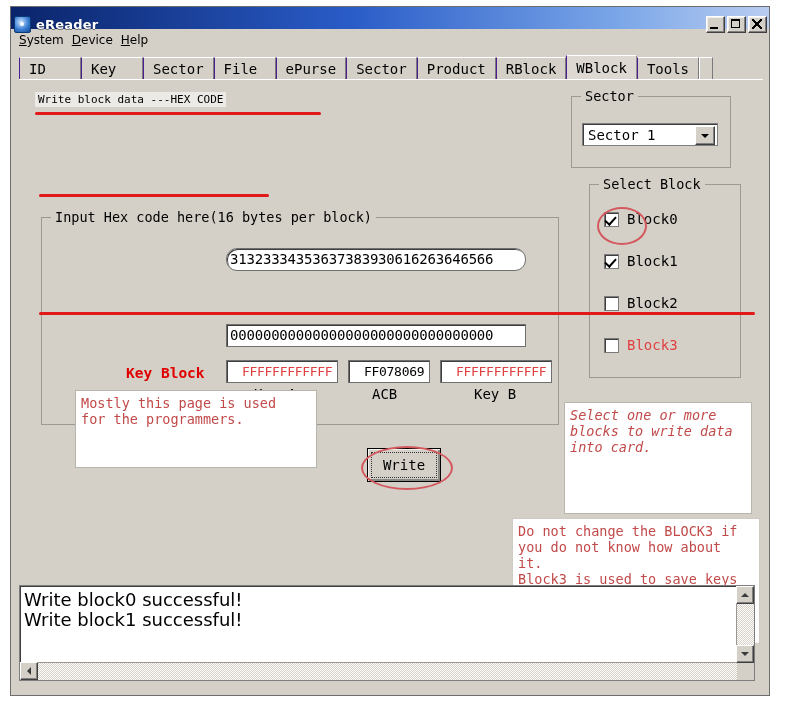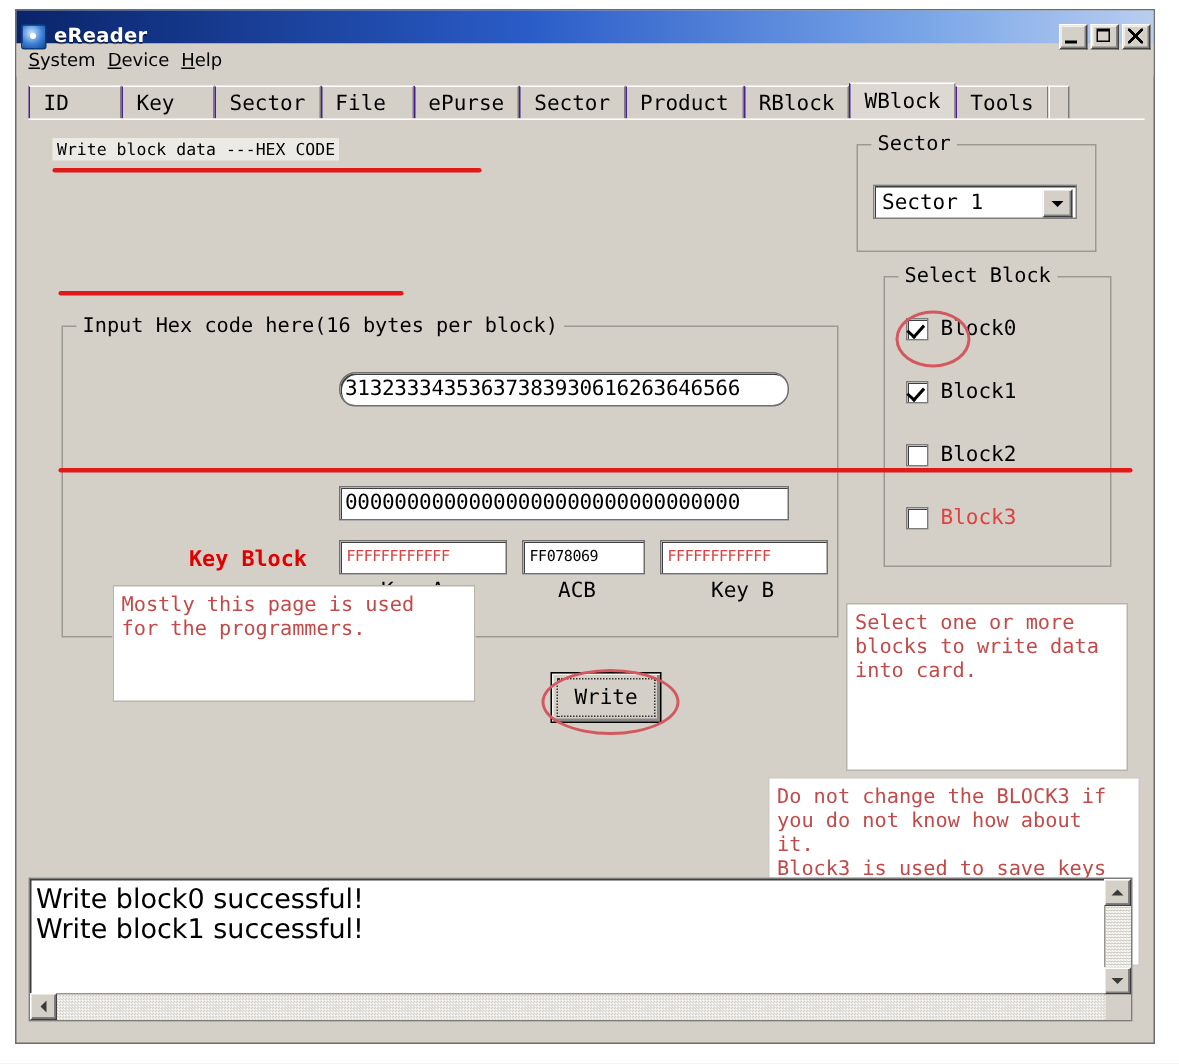--- a/index.html
+++ b/index.html
@@ -74,22 +74,22 @@
   .hexrow{position:absolute;left:184px;width:300px;height:23px;background:#fff;
           border:1px solid #6f6f6f;box-shadow:inset 1px 1px 0 #3f3f3f;box-sizing:border-box;
           font-size:14px;line-height:21px;padding-left:3px;letter-spacing:-.2px;overflow:hidden;
           white-space:nowrap;color:#000;}
   .hexrow.r1{top:30px;border-radius:11px;}
   .hexrow.r2{top:68px;}
   .hexrow.r3{top:106px;}
 
   .keyblocklabel{position:absolute;left:84px;top:147px;font-size:14.5px;font-weight:bold;color:#e00000;}
   .kfield{position:absolute;top:142px;height:23px;background:#fff;border:1px solid #6f6f6f;
-          box-shadow:inset 1px 1px 0 #3f3f3f;box-sizing:border-box;font-size:10px;line-height:21px;
-          padding-left:4px;white-space:nowrap;overflow:hidden;letter-spacing:-.3px;}
+          box-shadow:inset 1px 1px 0 #3f3f3f;box-sizing:border-box;font-size:13px;line-height:21px;
+          padding-left:15px;white-space:nowrap;overflow:hidden;letter-spacing:-.3px;}
   .kfield.ka{left:184px;width:112px;color:#e04040;}
   .kfield.acb{left:306px;width:82px;color:#000;}
   .kfield.kb{left:398px;width:112px;color:#e04040;}
   .ksub{position:absolute;top:168px;font-size:14px;color:#000;}
   .ksub.a{left:212px;}
   .ksub.b{left:330px;}
   .ksub.c{left:432px;}
 
   .blockgrp{left:570px;top:104px;width:152px;height:194px;}
   .chkrow{position:absolute;left:14px;display:flex;align-items:center;gap:8px;font-size:14px;cursor:default;}
@@ -100,21 +100,21 @@
   .chkbox{width:13px;height:13px;background:#fff;border:1px solid #7b7b7b;
           box-shadow:inset 1px 1px 0 #3f3f3f;position:relative;flex:0 0 auto;}
   .chkbox.on:after{content:"";position:absolute;left:2px;top:1px;width:5px;height:9px;
           border:solid #000;border-width:0 2px 2px 0;transform:rotate(42deg);}
   .chklabel.red{color:#e04040;}
 
   
   .note{position:absolute;background:#fff;border:1px solid #b9b5ad;box-sizing:border-box;
         color:#c24a4a;font-size:13.5px;line-height:16px;padding:4px 5px;white-space:pre-wrap;}
   .note1{left:56px;top:310px;width:242px;height:78px;}
-  .note2{left:545px;top:322px;width:188px;height:112px;}
+  .note2{left:545px;top:322px;width:188px;height:112px;font-style:italic;}
   .note3{left:493px;top:438px;width:248px;height:126px;border-color:#cfcac2;}
 
   .writebtn{position:absolute;left:348px;top:368px;width:74px;height:34px;background:#d4d0c8;
             border:1px solid #000;box-sizing:border-box;display:flex;align-items:center;justify-content:center;
             font-size:14px;cursor:default;box-shadow:inset 1px 1px 0 #f4f2ee, inset -2px -2px 0 #8a8a84;}
   .writebtn .focusring{position:absolute;left:3px;top:3px;right:3px;bottom:3px;border:1px dotted #333;}
   .writebtn span{position:relative;z-index:2;}
 
   
   .mark{position:absolute;pointer-events:none;}

